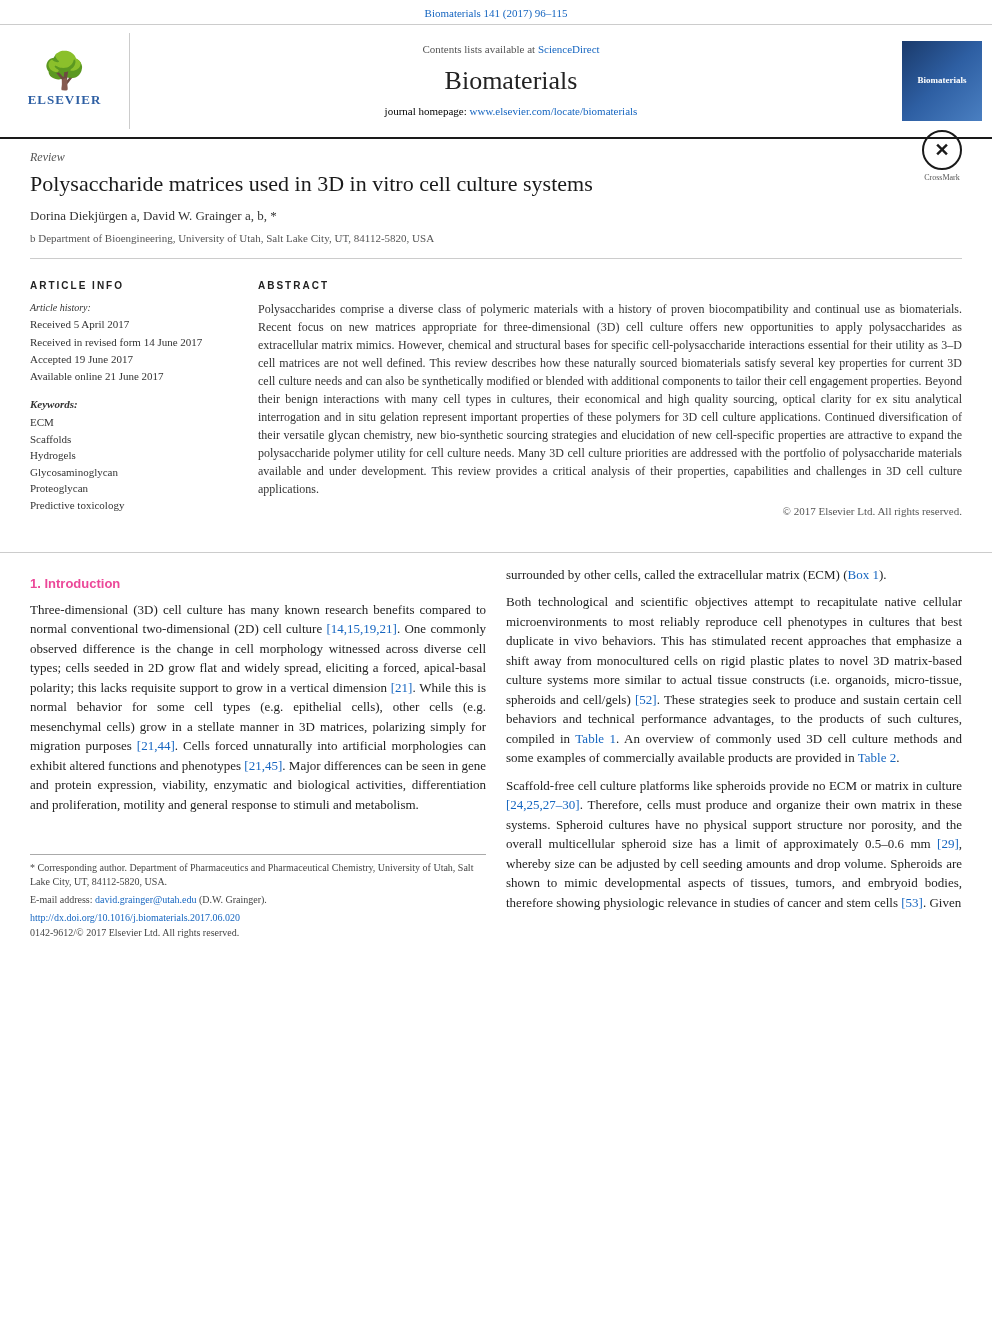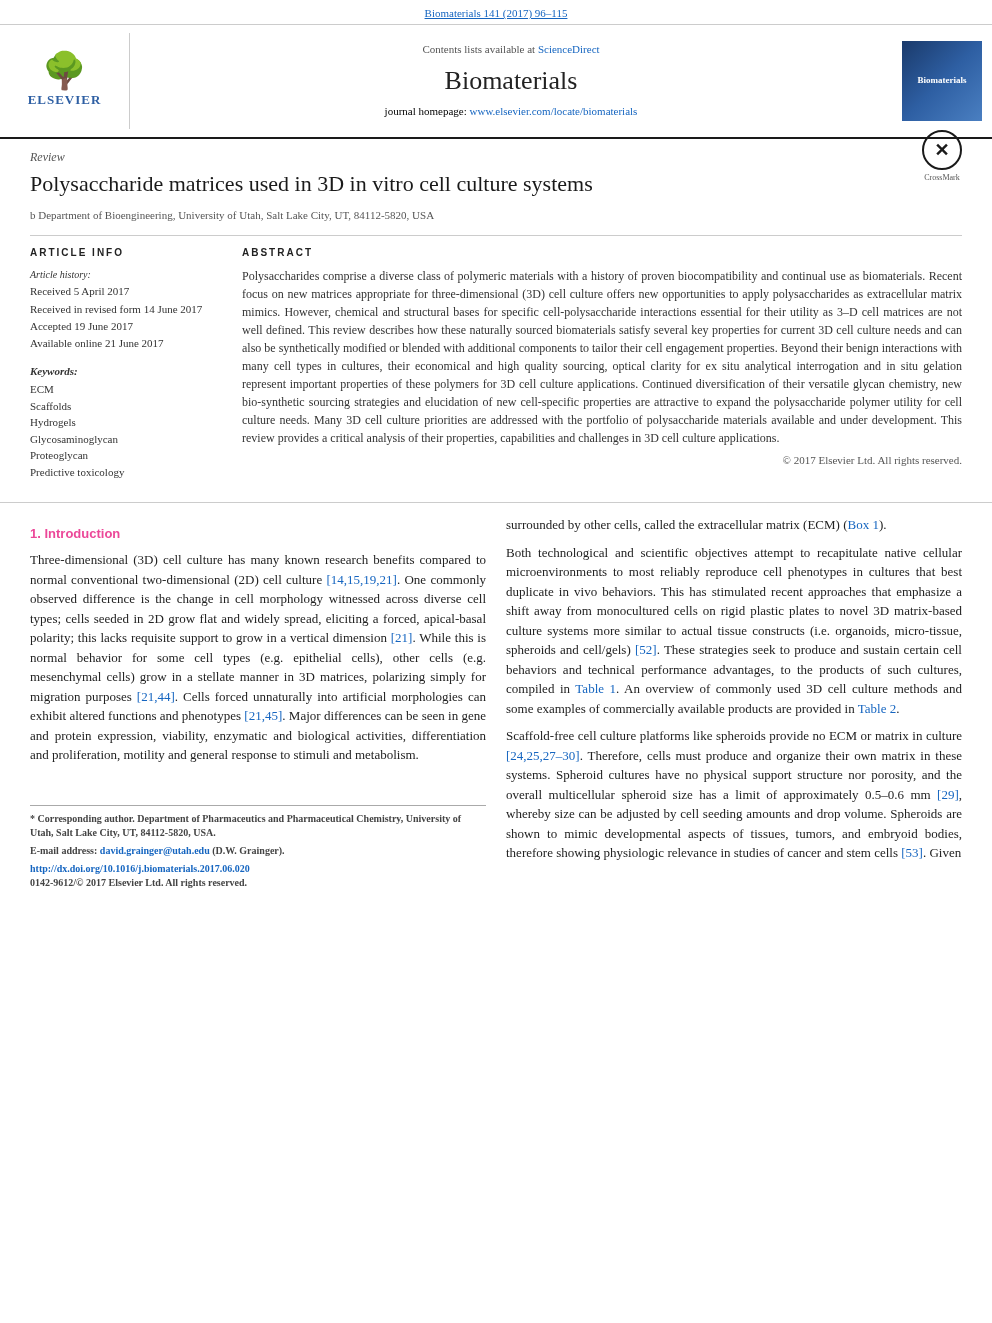--- a/index.html
+++ b/index.html
@@ -17,21 +17,20 @@
       padding: 0;
       position: relative;
     }
     
     .top-bar {
       text-align: center;
       padding: 6px 0 2px 0;
       font-size: 11px;
       color: #1565c0;
       border-bottom: 1px solid #ccc;
-      text-decoration: underline;
     }
     
     .journal-header {
       display: flex;
       align-items: stretch;
       border-bottom: 2px solid #1a1a1a;
       padding: 8px 0;
     }
     .journal-logo-left {
       width: 130px;
@@ -154,23 +153,23 @@
     }
     .crossmark-text {
       font-size: 8px;
       text-align: center;
       color: #555;
       margin-top: 2px;
     }
     
     .two-columns {
       display: flex;
-      gap: 12px;
+      gap: 28px;
       border-top: 1px solid #ccc;
-      padding-top: 10px;
+      padding-top: 20px;
       margin-top: 4px;
     }
     .left-col {
       width: 200px;
       min-width: 200px;
     }
     .right-col {
       flex: 1;
     }
     
@@ -306,20 +305,23 @@
         <span>Biomaterials</span>
       </div>
     </div>
   </div>
 
   <div class="article-content">
     <div class="article-type">Review</div>
     <div style="display:flex; justify-content:space-between; align-items:flex-start;">
       <div style="flex:1;">
         <div class="article-title">Polysaccharide matrices used in 3D in vitro cell culture systems</div>
+        <div class="authors">
+          <span>Dorina Diekjürgen a, David W. Grainger a, b, *</span>
+        </div>
         <div class="affiliations">
           <div>b Department of Bioengineering, University of Utah, Salt Lake City, UT, 84112-5820, USA</div>
         </div>
       </div>
       <div class="crossmark">
         <div class="crossmark-badge">✕</div>
         <div class="crossmark-text">CrossMark</div>
       </div>
     </div>
 
@@ -363,21 +365,21 @@
 
     <div class="body-left">
       <div class="section-title">
         <span>1.</span>
         <span>Introduction</span>
       </div>
       <div class="body-text">
         Three-dimensional (3D) cell culture has many known research benefits compared to normal conventional two-dimensional (2D) cell culture <a>[14,15,19,21]</a>. One commonly observed difference is the change in cell morphology witnessed across diverse cell types; cells seeded in 2D grow flat and widely spread, eliciting a forced, apical-basal polarity; this lacks requisite support to grow in a vertical dimension <a>[21]</a>. While this is normal behavior for some cell types (e.g. epithelial cells), other cells (e.g. mesenchymal cells) grow in a stellate manner in 3D matrices, polarizing simply for migration purposes <a>[21,44]</a>. Cells forced unnaturally into artificial morphologies can exhibit altered functions and phenotypes <a>[21,45]</a>. Major differences can be seen in gene and protein expression, viability, enzymatic and biological activities, differentiation and proliferation, motility and general response to stimuli and metabolism.
       </div>
 
-      <div style="border-top: 1px solid #aaa; margin-top: 40px; padding-top: 6px; font-weight: bold;">
+      <div style="border-top: 1px solid #aaa; margin-top: 40px; padding-top: 6px;">
         <div class="footnote-text">* Corresponding author. Department of Pharmaceutics and Pharmaceutical Chemistry, University of Utah, Salt Lake City, UT, 84112-5820, USA.</div>
         <div class="footnote-text">
           <span>E-mail address:</span>
           <a style="color:#1565c0;">david.grainger@utah.edu</a>
           <span>(D.W. Grainger).</span>
         </div>
         <div class="doi-text">
           <a style="color:#1565c0;">http://dx.doi.org/10.1016/j.biomaterials.2017.06.020</a>
         </div>
         <div class="issn-text">0142-9612/© 2017 Elsevier Ltd. All rights reserved.</div>

